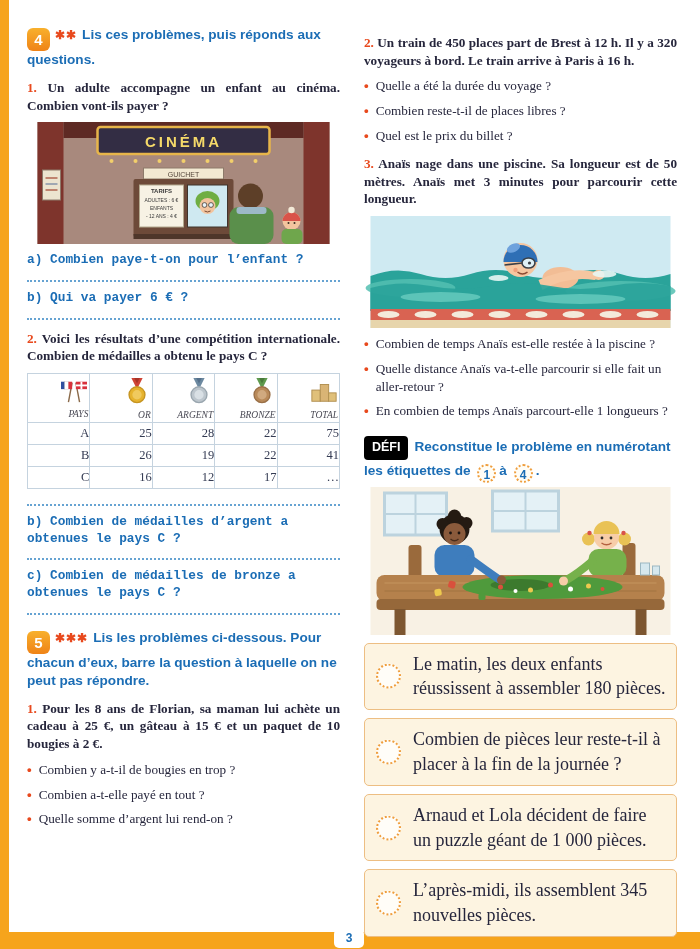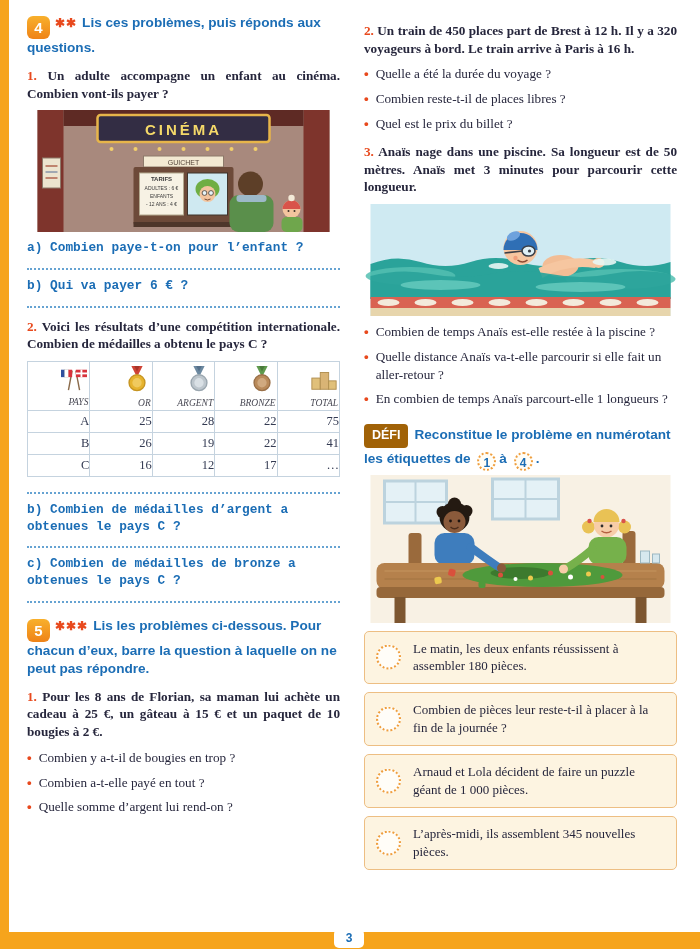--- a/index.html
+++ b/index.html
@@ -5,21 +5,21 @@
   * { margin:0; padding:0; box-sizing:border-box; }
   html,body { width:700px; height:949px; }
   body { position:relative; background:#ffffff; overflow:hidden;
          font-family:"Liberation Serif", serif; color:#26263c; }
 
   .edge-left { position:absolute; left:0; top:0; width:9px; height:949px; background:#f6a41c; }
   .edge-bottom { position:absolute; left:0; bottom:0; width:700px; height:17px; background:#f6a41c; }
   .page-chip { position:absolute; left:334px; bottom:1px; width:30px; height:19px; background:#fff;
                border-radius:5px; text-align:center; font:bold 12px/19px "Liberation Sans",sans-serif; color:#1b6db5; }
 
-  .cols { position:absolute; left:27px; top:12px; width:650px; display:flex; gap:24px; }
+  .cols { position:absolute; left:27px; top:24px; width:650px; display:flex; gap:24px; }
   .col { width:313px; }
 
   .ex-header { margin:2px 0 9px; font-family:"Liberation Sans",sans-serif; font-weight:bold;
                color:#1b6db5; font-size:13.6px; line-height:1.33; }
   .ex-badge { display:inline-block; width:23px; height:23px; background:linear-gradient(#f8b02c,#ef8317);
               border-radius:6px; color:#fff; text-align:center; line-height:23px; font-size:15px;
               margin-right:5px; vertical-align:-6px; }
   .stars { color:#e8491d; font-size:12px; margin-right:5px; letter-spacing:1px; }
 
   .stmt { font-weight:bold; font-size:13.2px; line-height:1.34; margin:10px 0 8px; text-align:justify; }
@@ -37,30 +37,30 @@
   .medals { border-collapse:collapse; width:100%; margin:8px 0 4px; table-layout:fixed; }
   .medals td { border:1px solid #c5d3df; text-align:right; vertical-align:middle; }
   .medals .hcell { padding:3px 1px 2px; }
   .hlbl { font-style:italic; font-size:9.5px; color:#4a4a55; margin-top:1px; }
   .medals .data td { height:22px; font-size:12.5px; color:#333a52; }
 
   .ex5-gap { margin-top:14px; }
 
   .defi-line { margin-top:16px; font-family:"Liberation Sans",sans-serif; font-weight:bold;
                color:#1b6db5; font-size:13.6px; line-height:1.55; }
-  .defi-badge { display:inline-block; background:#a16207; color:#fff; font-size:12.5px;
+  .defi-badge { display:inline-block; background:#000000; color:#fff; font-size:12.5px;
                 padding:2px 8px; border-radius:4px; margin-right:6px; }
   .num-circle { display:inline-block; width:19px; height:19px; border:2px dotted #ef9e3e; border-radius:50%;
                 text-align:center; line-height:18px; font-size:12px; color:#1b6db5; margin:0 3px;
                 vertical-align:-4px; background:#fffdf6; }
 
   .tickets { margin-top:8px; }
   .ticket { position:relative; background:#fdf4e1; border:1.5px solid #edbe83; border-radius:5px;
             min-height:52px; margin-bottom:8px; padding:8px 10px 8px 48px; display:flex;
-            align-items:center; font-size:13px; line-height:1.38; }
+            align-items:center; font-size:18px; line-height:1.38; }
   .ticket-circle { position:absolute; left:11px; top:50%; transform:translateY(-50%); width:25px; height:25px;
                    border:2px dotted #ef9e3e; border-radius:50%; background:#fffdf8; }
 </style>
 </head>
 <body>
 
 <div class="edge-left"></div>
 <div class="edge-bottom"></div>
 <div class="page-chip">3</div>
 

